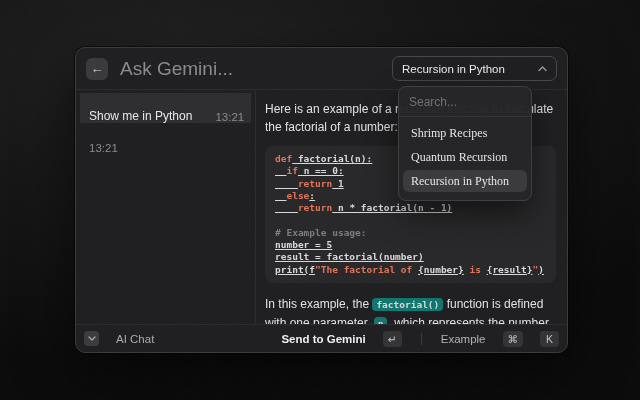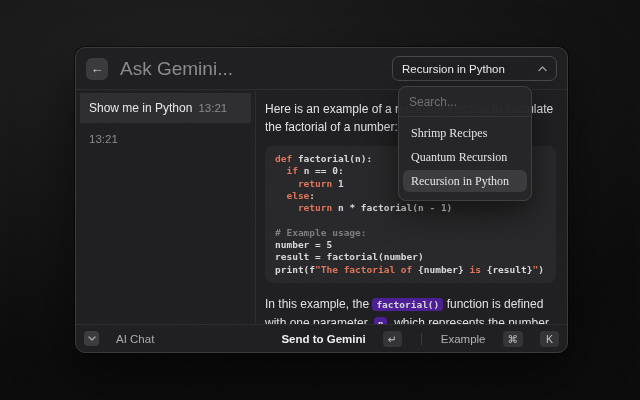--- a/index.html
+++ b/index.html
@@ -24,37 +24,37 @@
     font-family:"Liberation Sans",sans-serif;}
   .prompt-input::placeholder{color:#8b8b8f;}
   .model-btn{width:165px;flex:0 0 165px;height:25px;display:flex;align-items:center;justify-content:space-between;
     background:transparent;border:1px solid #47474a;border-radius:7px;padding:0 9px;color:#ececee;
     font-size:11.5px;font-family:"Liberation Sans",sans-serif;box-sizing:border-box;cursor:default;}
   .chev{flex:0 0 auto;display:block;}
 
   
   .bdy{flex:1;display:flex;min-height:0;}
   .sidebar{width:180px;flex:0 0 180px;border-right:1px solid #2c2c2e;padding:3px 4px;box-sizing:border-box;}
-  .hist-item{height:30px;display:flex;align-items:center;gap:6px;padding:0 9px;border-radius:1px;margin-bottom:1px;}
+  .hist-item{height:30px;display:flex;align-items:flex-end;gap:23px;padding:0 9px;border-radius:1px;margin-bottom:1px;}
   .hist-item.selected{background:#2d2d2f;}
   .hist-label{color:#e9e9eb;font-size:12px;white-space:nowrap;}
   .hist-time{color:#8b8b8f;font-size:11.5px;}
 
   .main{flex:1;padding:10px 11px 8px 9px;min-width:0;overflow:hidden;}
   .intro{margin:0 0 10px;color:#e3e3e5;font-size:12px;line-height:1.5;}
   .code{background:#272729;border-radius:8px;padding:7px 10px;margin:0 0 12px;
     font-family:"DejaVu Sans Mono",monospace;font-size:9.5px;font-weight:bold;line-height:12.3px;
     color:#d9d9db;white-space:pre;overflow:hidden;}
   .cl{min-height:12.3px;}
   .tk-kw{color:#e0745a;}
   .tk-str{color:#e0745a;}
   .tk-com{color:#7c7c80;}
-  .tk-pl{color:#d9d9db;}
+  .tk-pl{color:#d9d9db;text-decoration:underline;}
   .expl{margin:0;color:#e3e3e5;font-size:12px;line-height:1.55;}
-  .pill{font-family:"DejaVu Sans Mono",monospace;font-size:9.5px;font-weight:bold;background:#4c1d95;
+  .pill{font-family:"DejaVu Sans Mono",monospace;font-size:9.5px;font-weight:bold;background:#0f766e;
     color:#d8d8da;border-radius:4px;padding:1px 4px;}
 
   
   .ftr{height:27px;flex:0 0 27px;display:flex;align-items:center;gap:17px;padding:0 8px;
     border-top:1px solid #2c2c2e;font-size:11.5px;}
   .mode-ic{width:15px;height:15px;background:#3b3b3d;border-radius:4px;display:flex;align-items:center;
     justify-content:center;}
   .mode-label{color:#a9a9ad;}
   .spacer{flex:1;}
   .send-label{color:#f0f0f2;font-weight:bold;}

